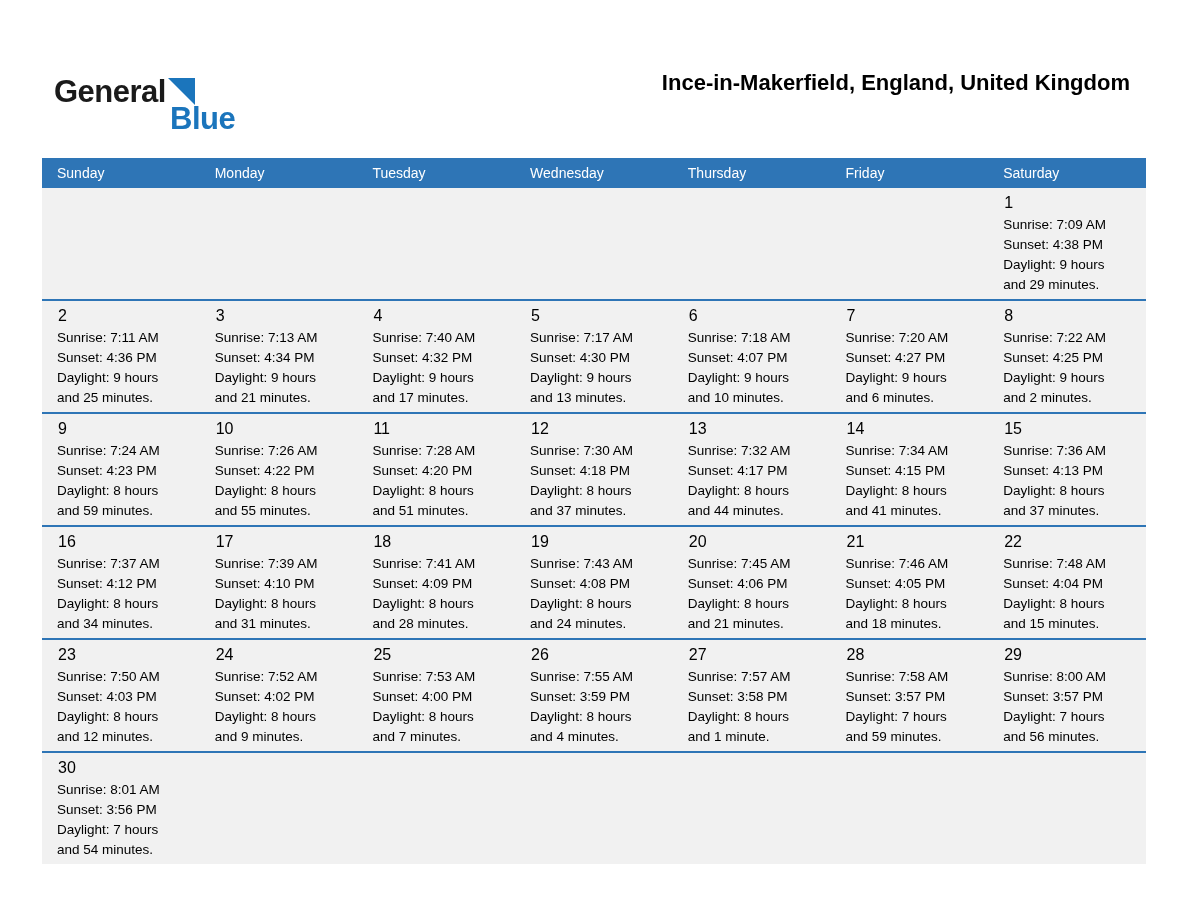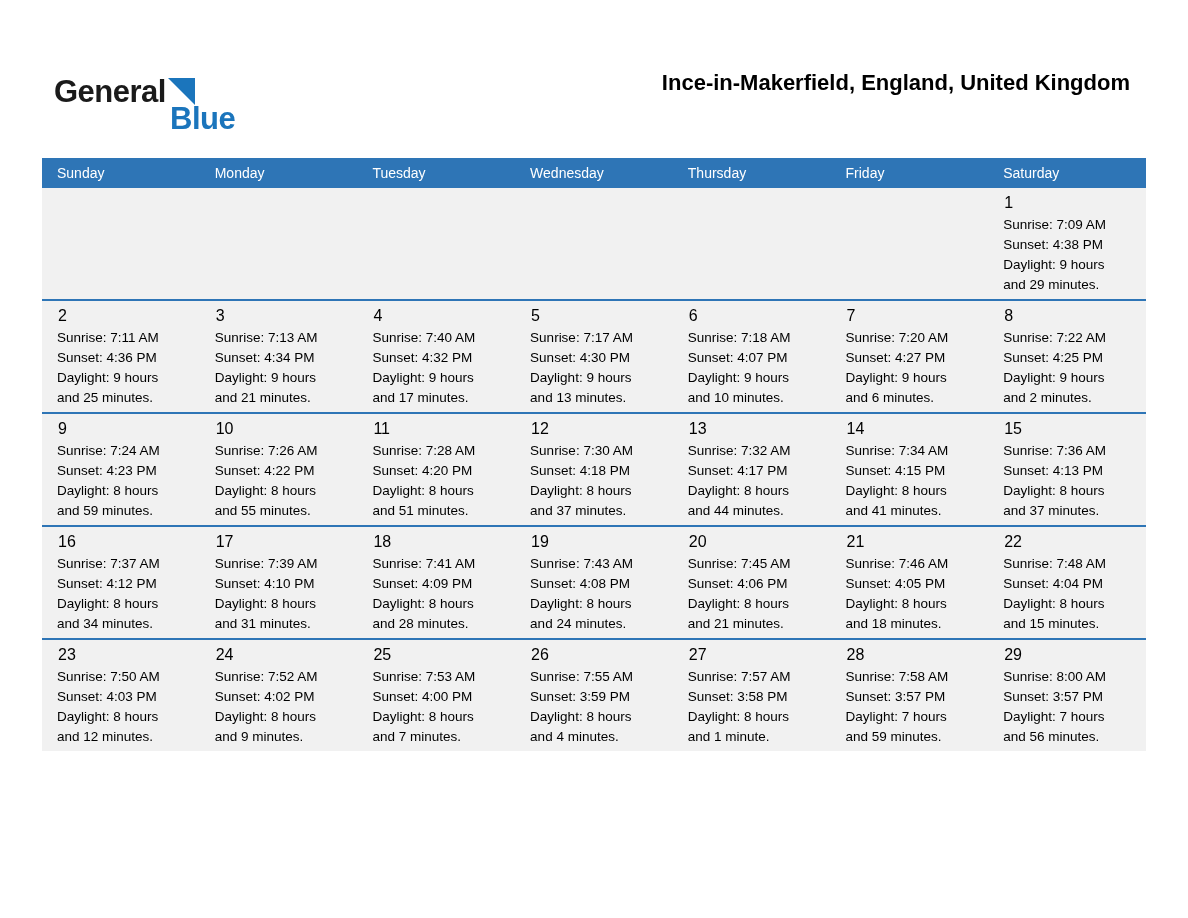--- a/index.html
+++ b/index.html
@@ -290,16 +290,31 @@
             <div class="day-line">and 59 minutes.</div>
           </td>
           <td>
             <div class="day-number">29</div>
             <div class="day-line">Sunrise: 8:00 AM</div>
             <div class="day-line">Sunset: 3:57 PM</div>
             <div class="day-line">Daylight: 7 hours</div>
             <div class="day-line">and 56 minutes.</div>
           </td>
         </tr>
+        <tr class="week-row">
+          <td>
+            <div class="day-number">30</div>
+            <div class="day-line">Sunrise: 8:01 AM</div>
+            <div class="day-line">Sunset: 3:56 PM</div>
+            <div class="day-line">Daylight: 7 hours</div>
+            <div class="day-line">and 54 minutes.</div>
+          </td>
+          <td></td>
+          <td></td>
+          <td></td>
+          <td></td>
+          <td></td>
+          <td></td>
+        </tr>
       </tbody>
   </table>
 
 </div>
 
 </body></html>

